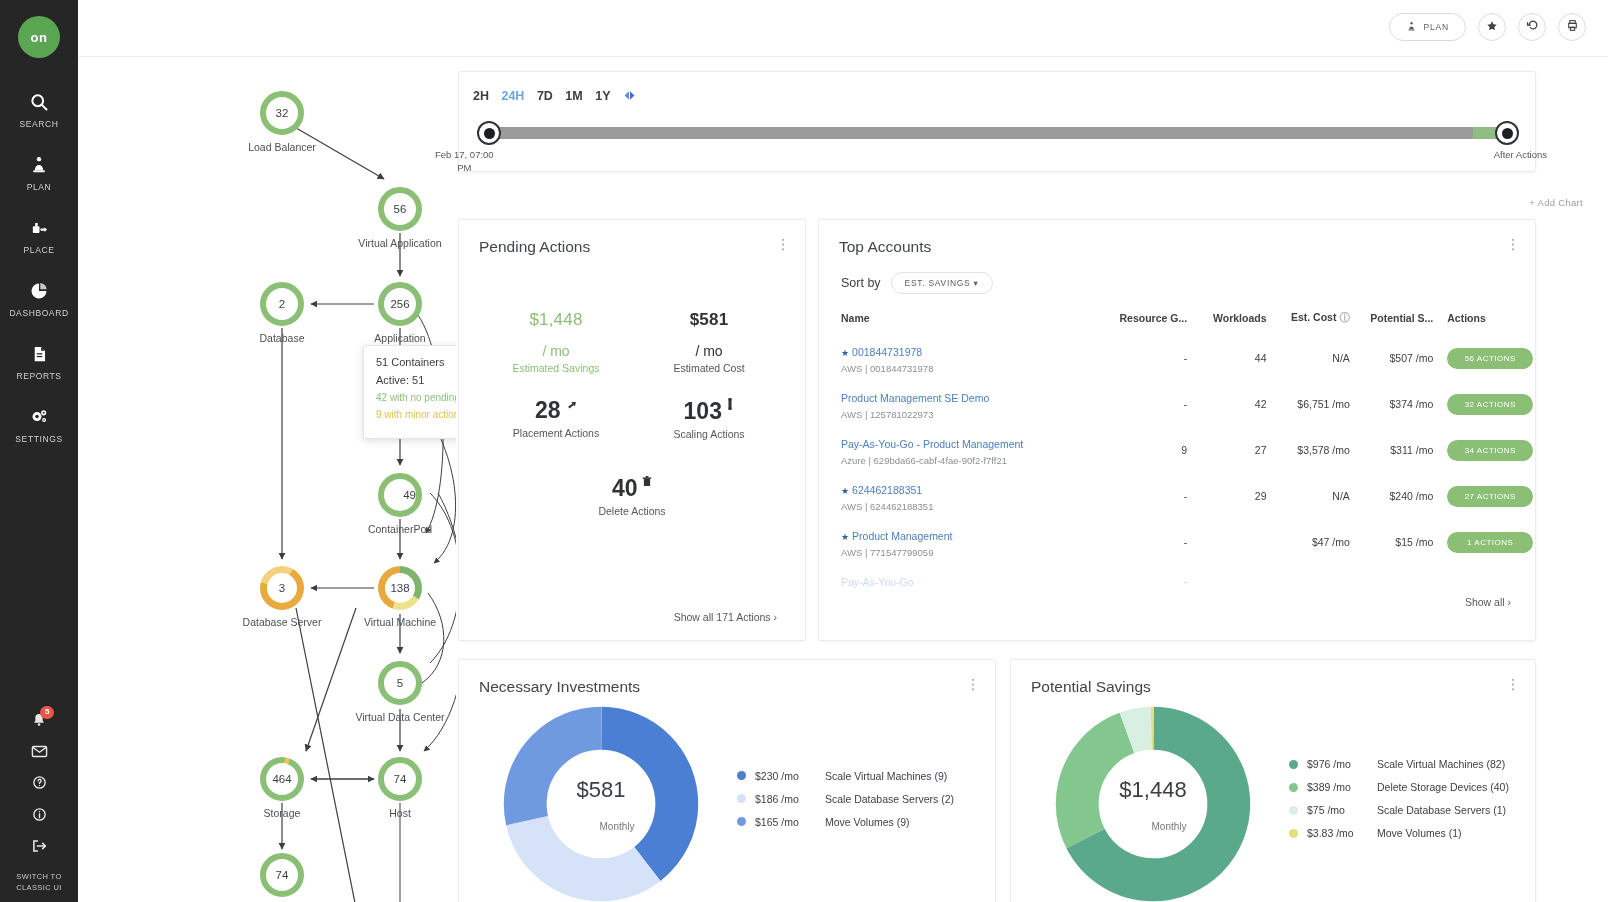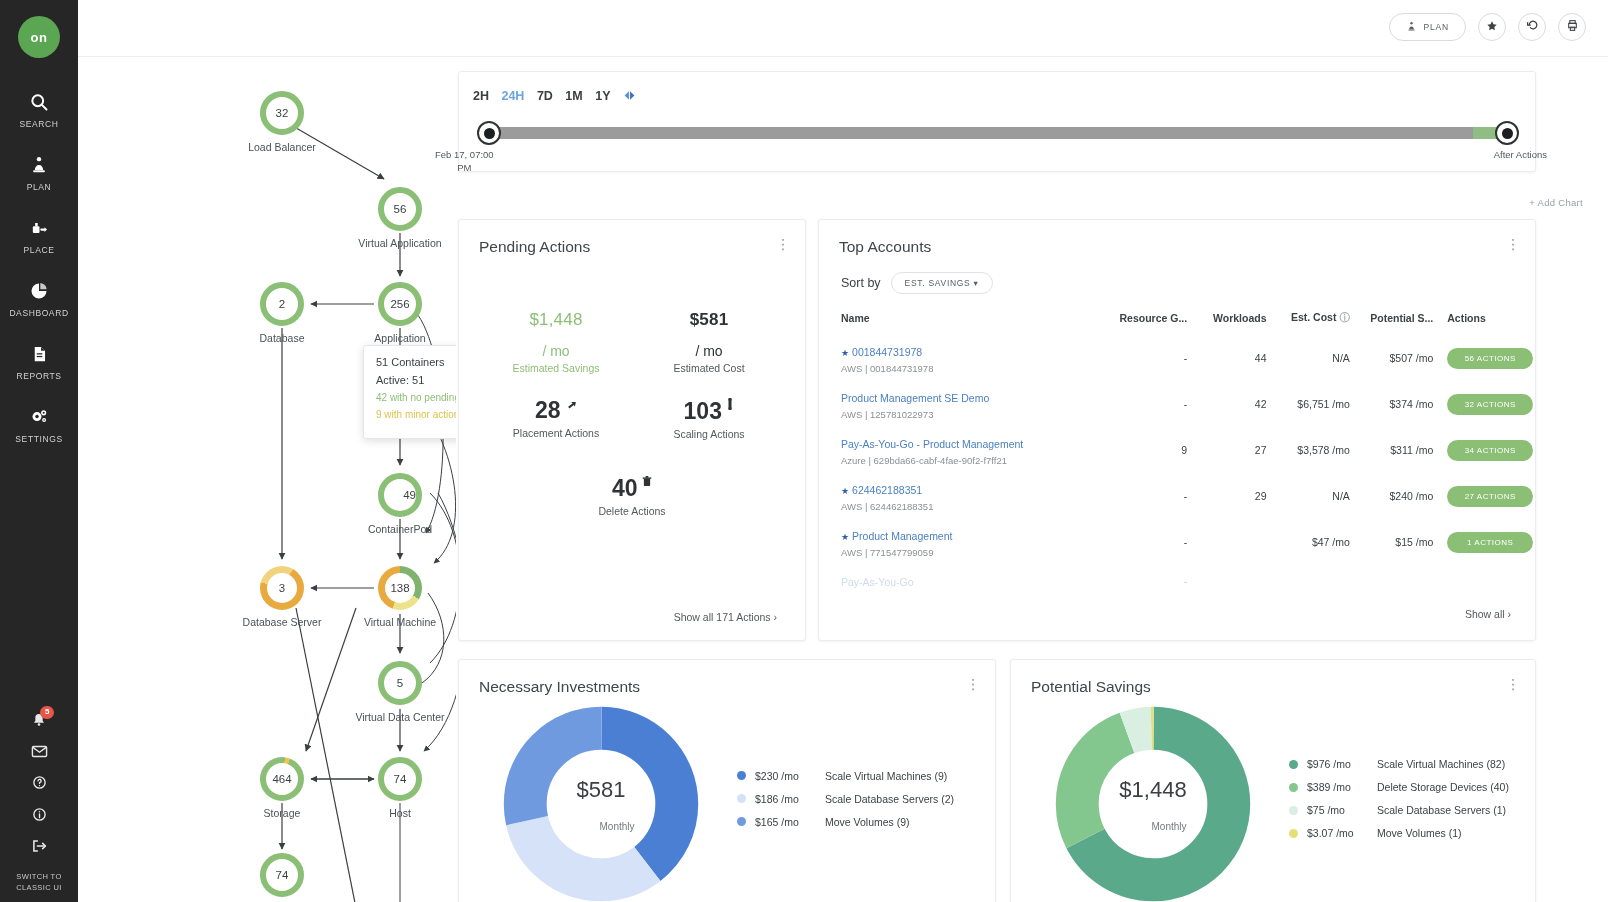--- a/index.html
+++ b/index.html
@@ -171,21 +171,21 @@
   .acct-name { font-size: 10.5px; color: #4a7fc1; cursor: pointer; }
   .acct-sub { font-size: 9.5px; color: #8b9094; margin-top: 3px; }
   .star { color: #2f5fa8; font-size: 9px; margin-right: 3px; }
   .num-cell { font-size: 10.5px; color: #3d4246; text-align: right; }
   .act-btn {
     display: inline-block; background: #8cbf76; color: #fff; border-radius: 14px;
     font-size: 8px; letter-spacing: .5px; padding: 6px 0; width: 86px; text-align: center;
     cursor: pointer;
   }
   .faded-row td { opacity: .28; }
-  .accounts-showall { position: absolute; right: 24px; bottom: 20px; font-size: 10.5px; color: #54585b; cursor: pointer; }
+  .accounts-showall { position: absolute; right: 24px; bottom: 32px; font-size: 10.5px; color: #54585b; cursor: pointer; }
 
   
   #invest-card { left: 2px; top: 602px; width: 538px; height: 285px; }
   #savings-card { left: 554px; top: 602px; width: 526px; height: 285px; }
   .donut-body { position: relative; margin-top: 8px; display: flex; align-items: center; }
   .donut-wrap { position: relative; width: 200px; height: 200px; margin-left: 42px; }
   .donut-center {
     position: absolute; left: 0; top: 0; width: 200px; height: 200px;
     display: flex; flex-direction: column; align-items: center; justify-content: center;
   }
@@ -766,21 +766,21 @@
             <span class="legend-val">$389 /mo</span>
             <span class="legend-lbl">Delete Storage Devices (40)</span>
           </div>
           <div class="legend-row">
             <span class="dot" style="background:#d9efe2;"></span>
             <span class="legend-val">$75 /mo</span>
             <span class="legend-lbl">Scale Database Servers (1)</span>
           </div>
           <div class="legend-row">
             <span class="dot" style="background:#e3e07c;"></span>
-            <span class="legend-val">$3.07 /mo</span>
+            <span class="legend-val">$3.83 /mo</span>
             <span class="legend-lbl">Move Volumes (1)</span>
           </div>
         </div>
       </div>
     </div>
 
   </div>
 </div>
 
 </body></html>

